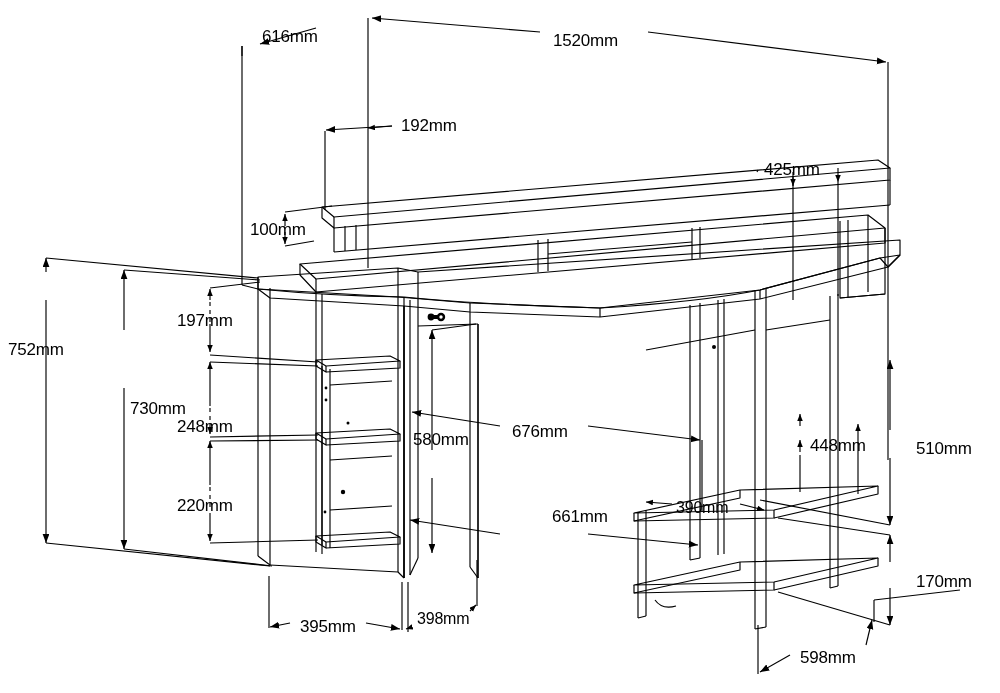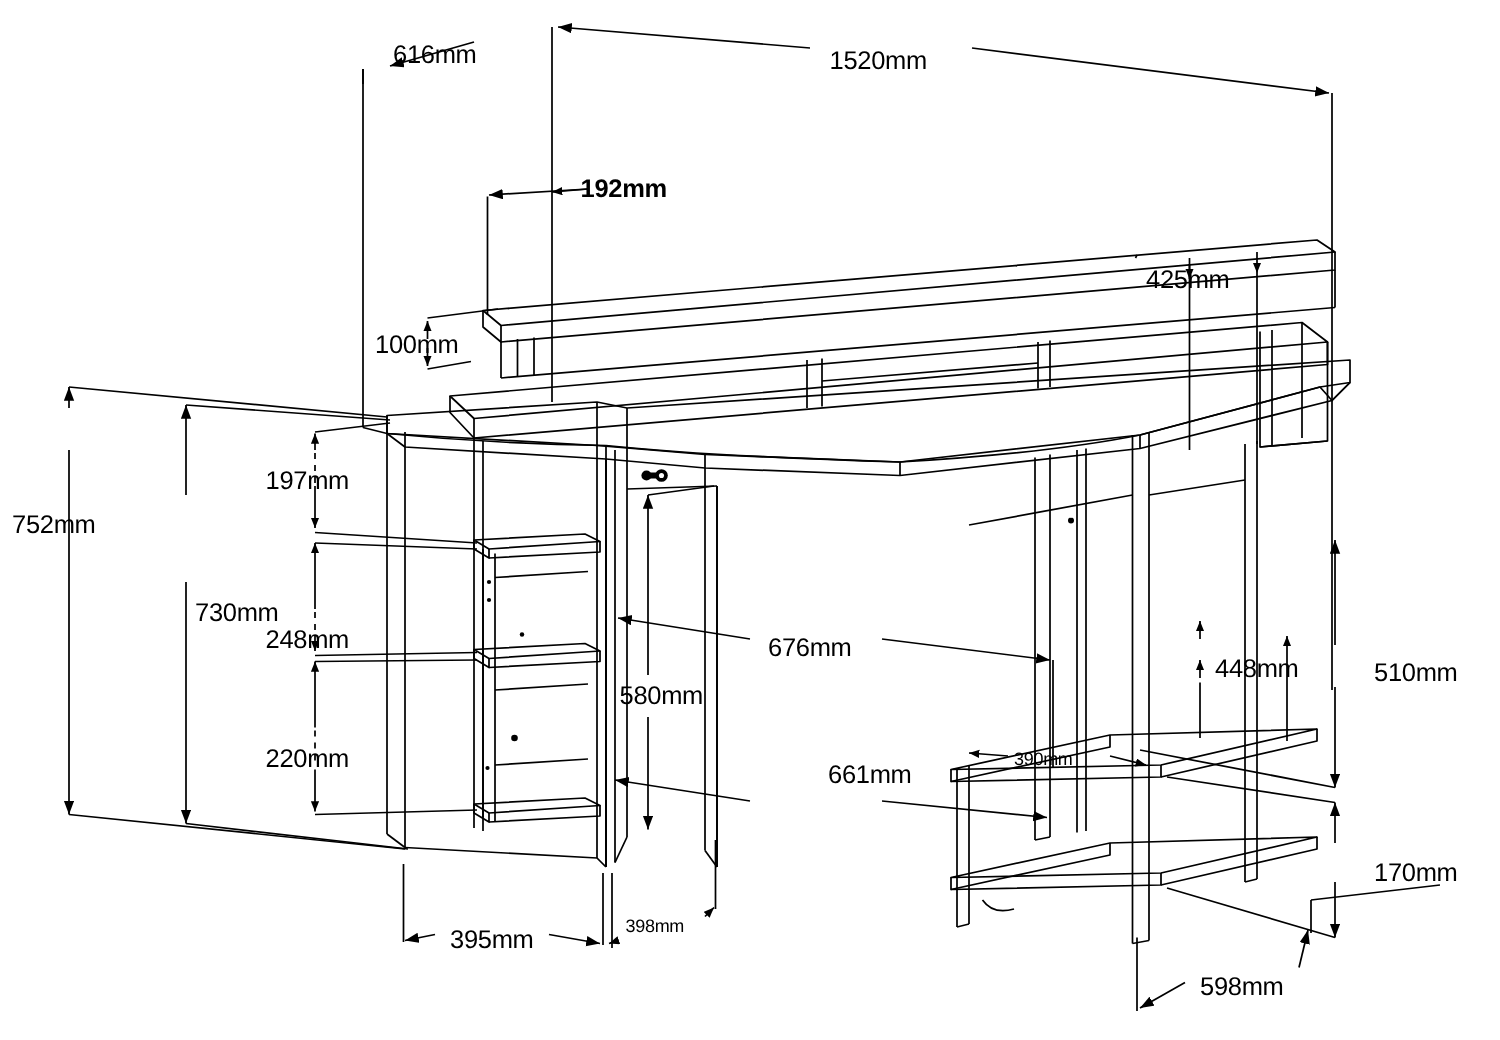--- a/index.html
+++ b/index.html
@@ -27,21 +27,21 @@
   }
   .dim-label {
     position: absolute;
     font-family: "Liberation Sans", sans-serif;
     font-size: 17px;
     color: #000000;
     white-space: nowrap;
     line-height: 1;
     letter-spacing: -0.2px;
   }
-  .dim-label.sm { font-size: 12px; }
+  .dim-label.sm { font-size: 16px; }
 </style>
 </head>
 <body>
 
 <div id="sheet">
 
   <svg viewBox="0 0 1000 693" xmlns="http://www.w3.org/2000/svg">
     <defs>
       <marker id="ar" markerWidth="9" markerHeight="9" refX="8" refY="3" orient="auto" markerUnits="strokeWidth">
         <path d="M0,0 L8,3 L0,6 z" fill="#000"></path>
@@ -333,41 +333,41 @@
       <path d="M874,600 L874,622"></path>
       <path d="M874,600 L960,590"></path>
 
     </g>
   </svg>
 
   <div class="dim-label" style="left:262px; top:28px;">616mm</div>
 
   <div class="dim-label" style="left:553px; top:32px;">1520mm</div>
 
-  <div class="dim-label" style="left:387px; top:117px;font-weight:bold;">192mm</div>
-
-  <div class="dim-label" style="left:764px; top:178px;">425mm</div>
+  <div class="dim-label" style="left:401px; top:117px;">192mm</div>
+
+  <div class="dim-label" style="left:764px; top:161px;">425mm</div>
 
   <div class="dim-label" style="left:250px; top:221px;">100mm</div>
 
   <div class="dim-label" style="left:177px; top:312px;">197mm</div>
 
   <div class="dim-label" style="left:8px; top:341px;">752mm</div>
 
   <div class="dim-label" style="left:85px; top:400px;margin-left:45px;">730mm</div>
 
   <div class="dim-label" style="left:177px; top:418px;">248mm</div>
 
   <div class="dim-label" style="left:512px; top:423px;">676mm</div>
 
   <div class="dim-label" style="left:810px; top:437px;">448mm</div>
 
   <div class="dim-label" style="left:916px; top:440px;">510mm</div>
 
-  <div class="dim-label" style="left:413px; top:455px;">580mm</div>
+  <div class="dim-label" style="left:413px; top:431px;">580mm</div>
 
   <div class="dim-label" style="left:177px; top:497px;">220mm</div>
 
   <div class="dim-label sm" style="left:676px; top:500px;">390mm</div>
 
   <div class="dim-label" style="left:512px; top:508px;margin-left:40px;">661mm</div>
 
   <div class="dim-label" style="left:916px; top:573px;">170mm</div>
 
   <div class="dim-label" style="left:300px; top:618px;">395mm</div>

